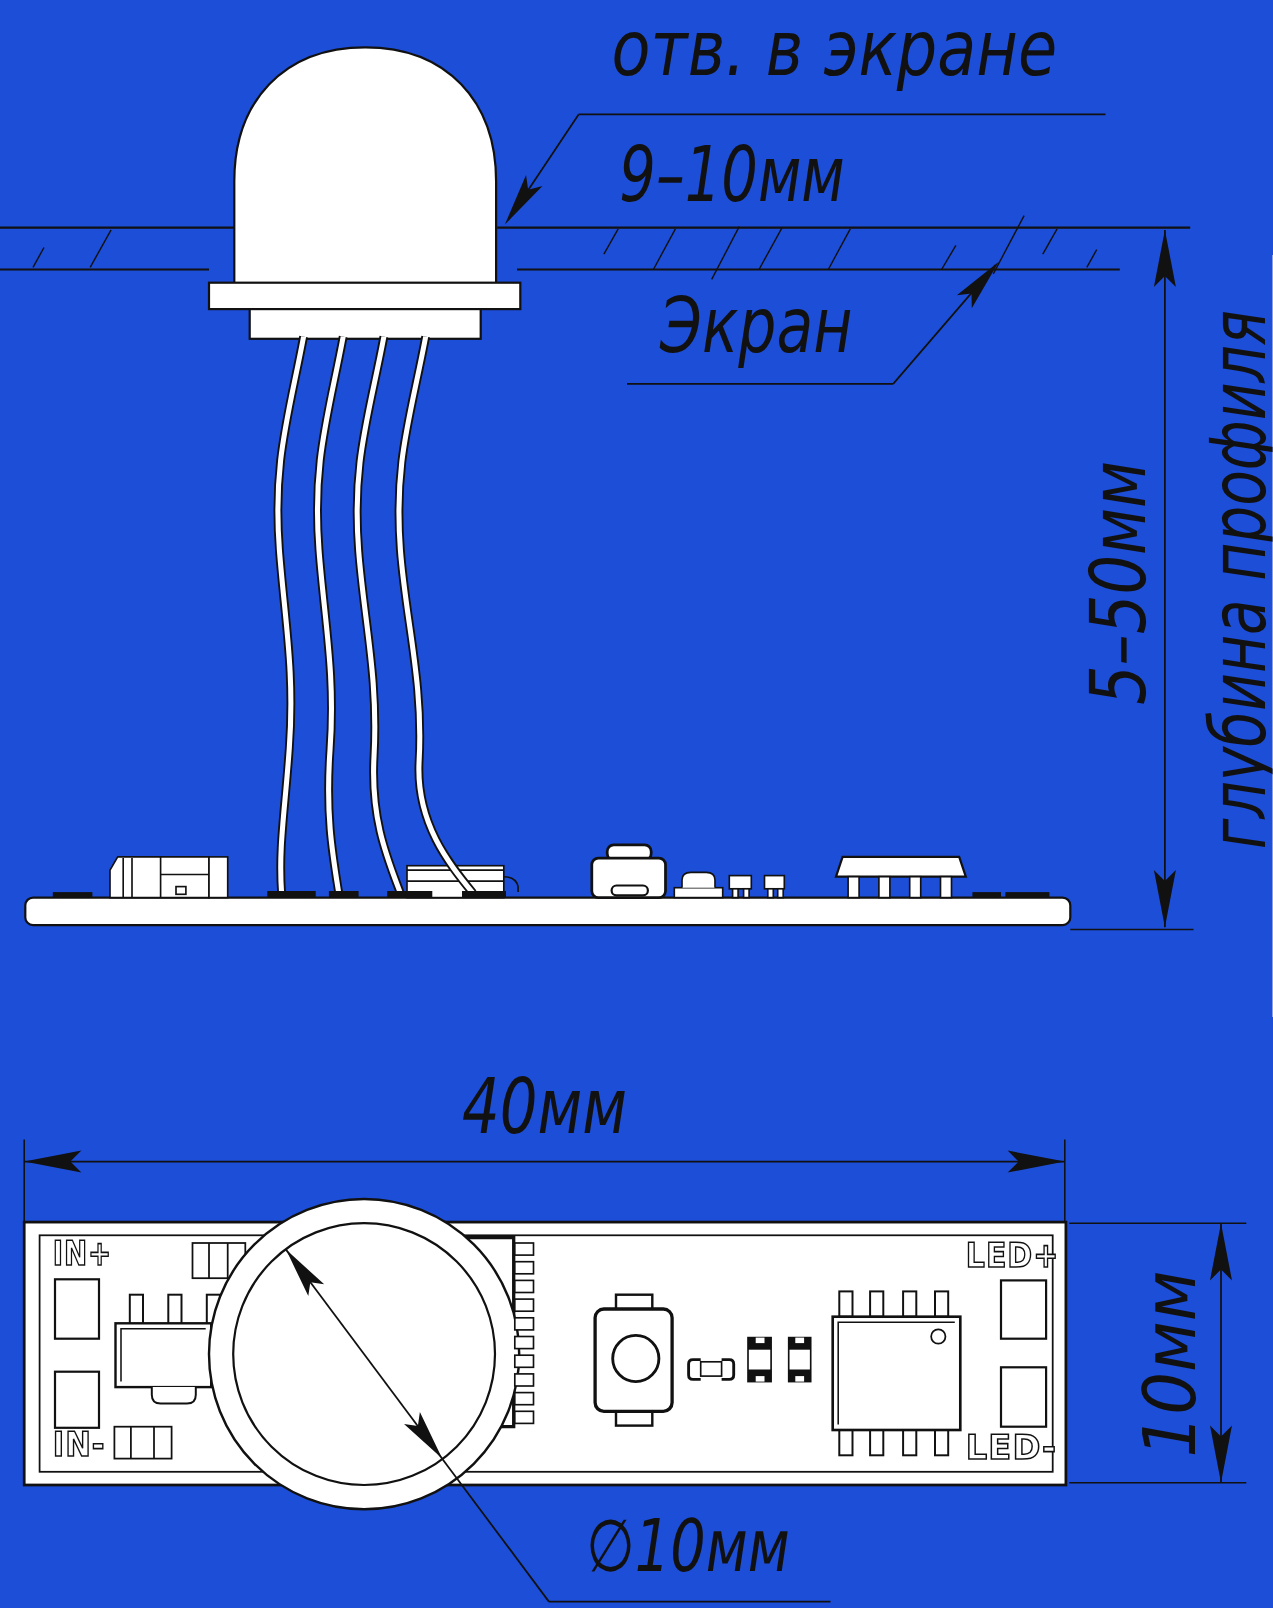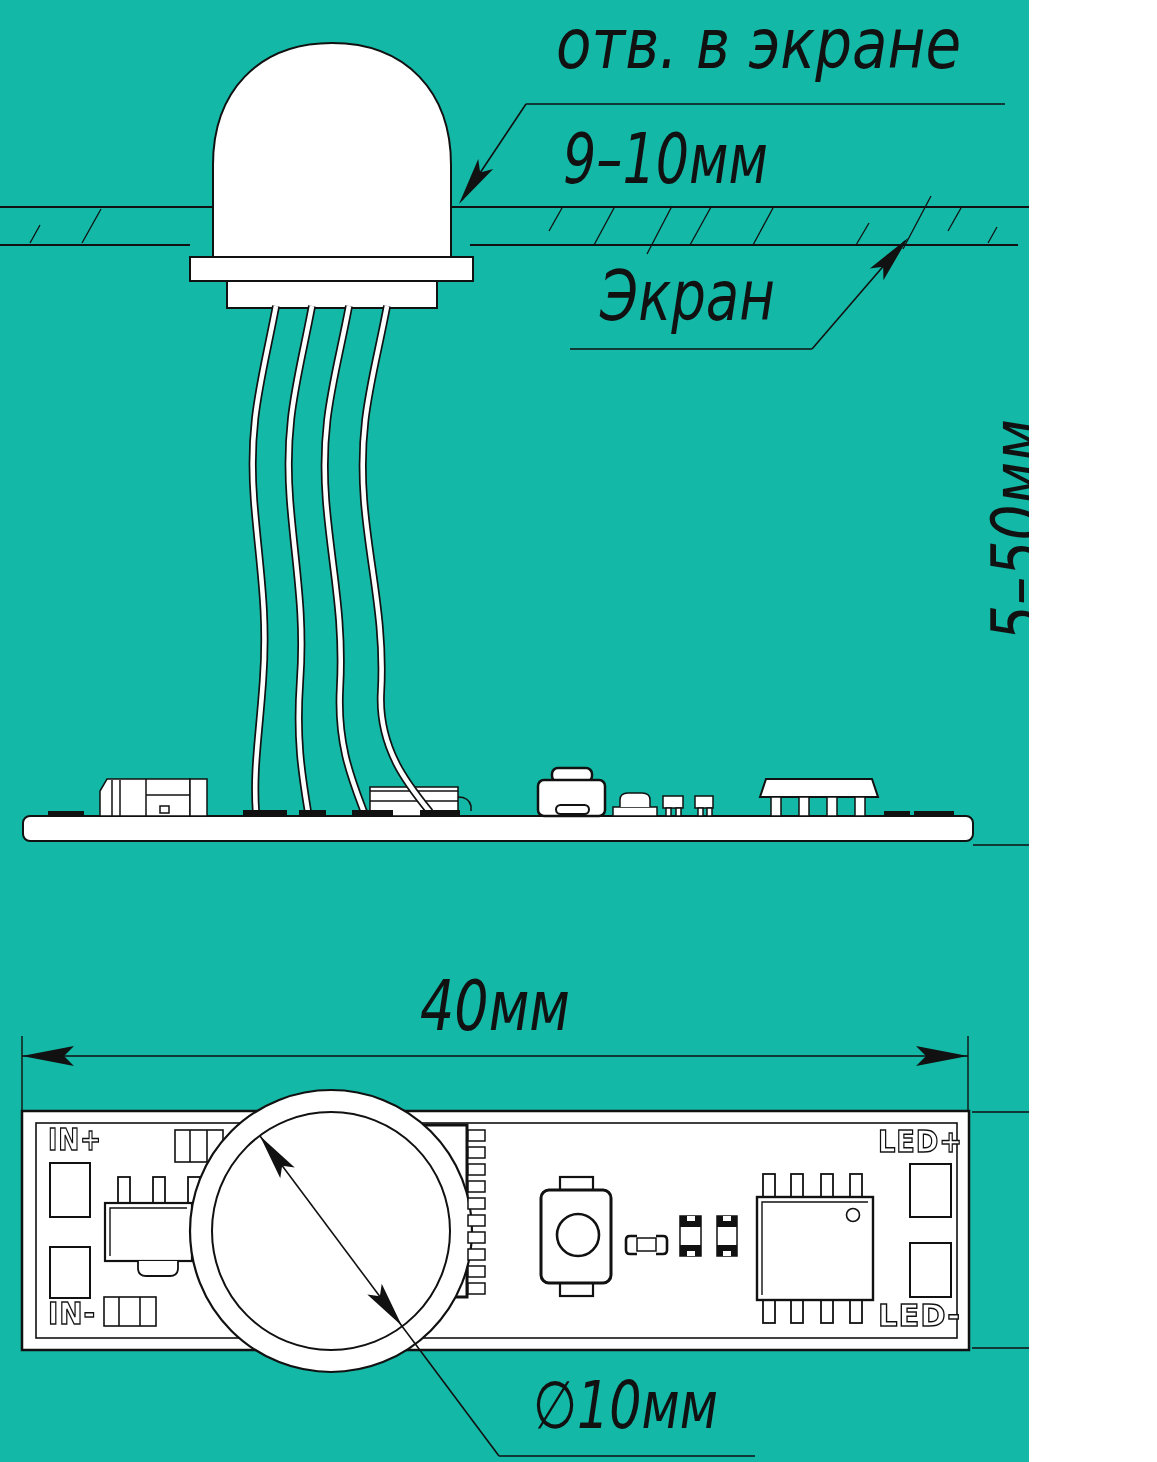--- a/index.html
+++ b/index.html
@@ -1,16 +1,16 @@
 <!DOCTYPE html>
 <html><head>
 <meta charset="utf-8">
 <style>
   html,body{margin:0;padding:0;background:#ffffff;}
-  .sheet{position:relative;width:1029px;height:1462px;background:#14b8a6;overflow:hidden;}
+  .sheet{position:relative;width:1157px;height:1462px;background:#1d4ed8;overflow:hidden;}
   svg{display:block;}
   svg text{font-family:"DejaVu Sans","Liberation Sans",sans-serif;font-style:italic;fill:#111111;}
   svg text.pad-label{font-style:normal;font-weight:bold;fill:#ffffff;stroke:#111111;stroke-width:1.4px;letter-spacing:1px;}
   .ln{stroke:#111111;fill:none;}
   .fl{fill:#111111;stroke:none;}
   .wh{fill:#ffffff;}
 </style>
 </head>
 <body>
 

